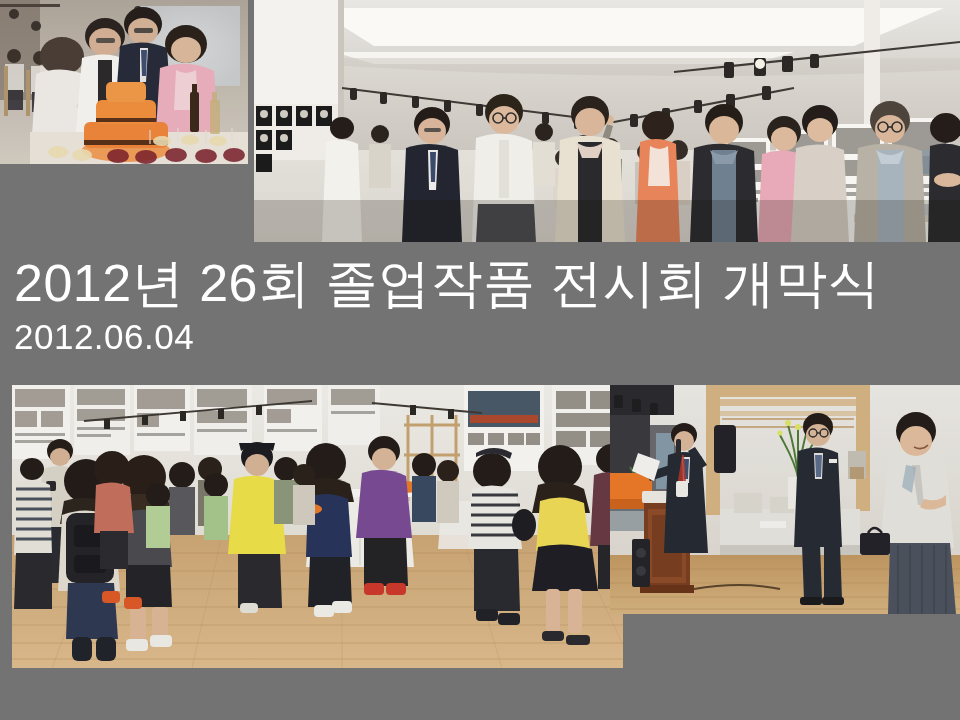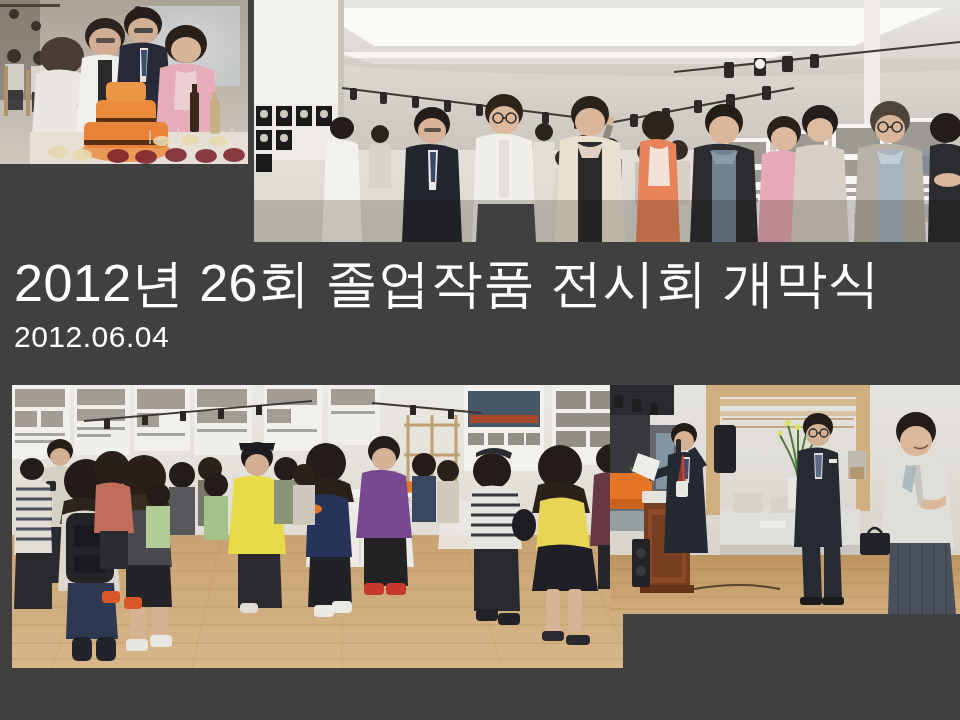--- a/index.html
+++ b/index.html
@@ -4,21 +4,21 @@
 <style>
   html, body {
     margin: 0;
     padding: 0;
     background: #ffffff;
   }
   #slide {
     position: relative;
     width: 960px;
     height: 720px;
-    background: #404040;
+    background: #737373;
     overflow: hidden;
     font-family: "Liberation Sans", sans-serif;
   }
 
   .photo {
     position: absolute;
     overflow: hidden;
     background: #cfc8bd;
   }
   .photo svg { display: block; width: 100%; height: 100%; }
@@ -41,21 +41,21 @@
     font-size: 52px;
     line-height: 62px;
     font-weight: normal;
     color: #ffffff;
     letter-spacing: 0.5px;
     white-space: nowrap;
   }
   #slide-subtitle {
     margin: 0;
     margin-top: 2px;
-    font-size: 30px;
+    font-size: 35px;
     line-height: 42px;
     font-weight: normal;
     color: #ffffff;
     letter-spacing: 0.5px;
     white-space: nowrap;
   }
 </style>
 </head>
 <body>
 

